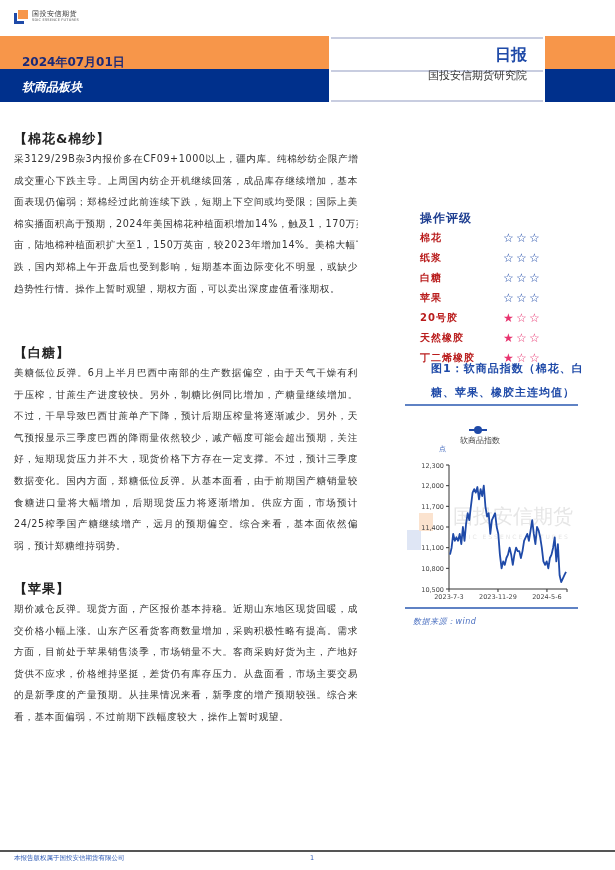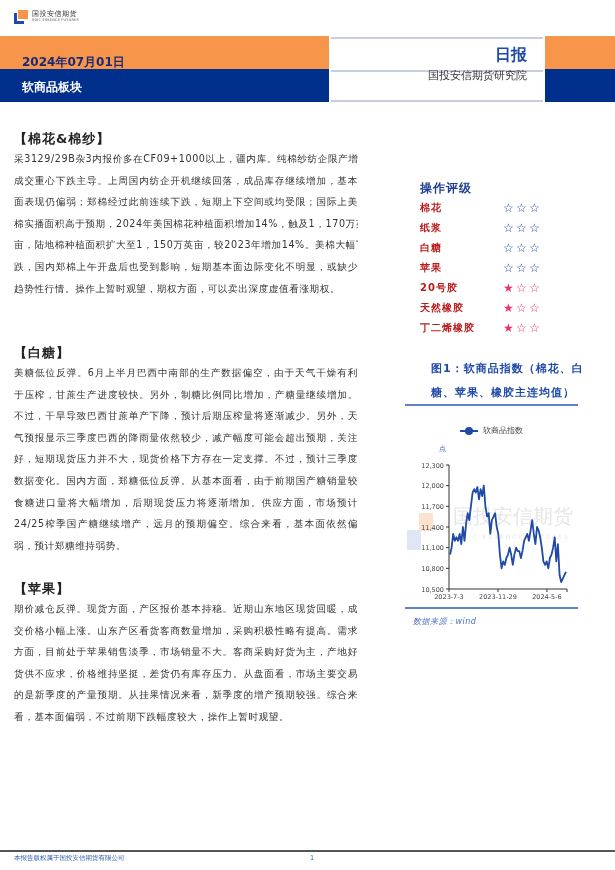--- a/index.html
+++ b/index.html
@@ -14,44 +14,44 @@
   .logo-text { display: flex; flex-direction: column; line-height: 1; }
   .logo-cn { font-size: 7px; color: #333; letter-spacing: 0.5px; }
   .logo-en { font-size: 3.5px; color: #555; margin-top: 1px; letter-spacing: 0.2px; }
 
   
   .band-orange { position: absolute; left: 0; top: 36px; width: 329px; height: 33px; background: #f7964a; }
   .band-blue { position: absolute; left: 0; top: 69px; width: 329px; height: 33px; background: #00308c; }
   .band-orange-r { position: absolute; left: 545px; top: 36px; width: 70px; height: 33px; background: #f7964a; }
   .band-blue-r { position: absolute; left: 545px; top: 69px; width: 70px; height: 33px; background: #00308c; }
   .date { position: absolute; left: 22px; top: 46px; font-size: 12px; font-weight: bold; color: #1b2a78; margin-top: 8px; }
-  .sector { position: absolute; left: 22px; top: 79px; font-size: 12px; font-weight: bold; color: #ffffff; }
+  .sector { position: absolute; left: 22px; top: 79px; font-size: 12px; font-weight: bold; color: #ffffff; font-style: italic; }
   .hbox { position: absolute; left: 331px; top: 37px; width: 212px; height: 65px; }
   .hline { position: absolute; left: 0; width: 212px; height: 2px; background: #c8cde0; }
   .report-type { position: absolute; right: 16px; top: 8px; font-size: 16px; font-weight: bold; color: #1f4aa8; }
   .institute { position: absolute; right: 16px; top: 31px; font-size: 11px; color: #333; }
 
   
   .section-title { position: absolute; left: 14px; font-size: 13px; font-weight: bold; color: #222; letter-spacing: 1px; }
   .para { position: absolute; left: 14px; width: 344px; font-size: 9.6px; color: #333; }
   .para .ln { height: 21.6px; line-height: 21.6px; white-space: nowrap; text-align: justify; text-align-last: justify; overflow: hidden; letter-spacing: 0.6px; }
   .para .ln.last { text-align-last: left; }
 
   
   .rating { position: absolute; left: 420px; top: 178px; width: 150px; }
-  .rating-title { font-size: 12px; font-weight: bold; color: #1f3f91; height: 20px; line-height: 20px; letter-spacing: 1px; }
+  .rating-title { font-size: 12px; font-weight: bold; color: #1f3f91; height: 20px; line-height: 20px; letter-spacing: 1px; margin-top: 30px; }
   .rating-row { display: flex; align-items: center; height: 20px; }
   .rating-name { width: 82px; font-size: 10px; font-weight: bold; color: #b91c1c; letter-spacing: 1px; }
   .stars { display: flex; }
   .star { font-size: 12px; width: 13px; line-height: 20px; text-align: center; }
 
   
   .fig-caption { position: absolute; left: 406px; top: 357px; width: 170px; font-size: 11px; font-weight: bold; color: #1f4aa8; line-height: 24px; letter-spacing: 1px; margin-left: 25px; }
   .fig-rule { position: absolute; left: 405px; width: 173px; height: 1.5px; background: #5f82c4; }
-  .legend { position: absolute; left: 460px; top: 425px; display: flex; align-items: center; }
+  .legend { position: absolute; left: 460px; top: 425px; display: flex; align-items: center; flex-direction: column; }
   .legend-marker { position: relative; width: 18px; height: 10px; margin-right: 5px; }
   .legend-marker .ln { position: absolute; left: 0; top: 4px; width: 18px; height: 2px; background: #1f4aa8; }
   .legend-marker .dot { position: absolute; left: 5px; top: 1px; width: 8px; height: 8px; border-radius: 50%; background: #1f4aa8; }
   .legend-label { font-size: 8px; color: #444; }
   .unit { position: absolute; left: 439px; top: 444px; font-size: 7px; color: #4a6fc0; }
   .chart { position: absolute; left: 405px; top: 455px; width: 175px; height: 155px; }
   .source { position: absolute; left: 413px; top: 616px; font-size: 8px; font-style: italic; color: #4a6fc0; letter-spacing: 0.5px; }
 
   
   .footer-rule { position: absolute; left: 0; top: 850px; width: 615px; height: 2px; background: #555; }

